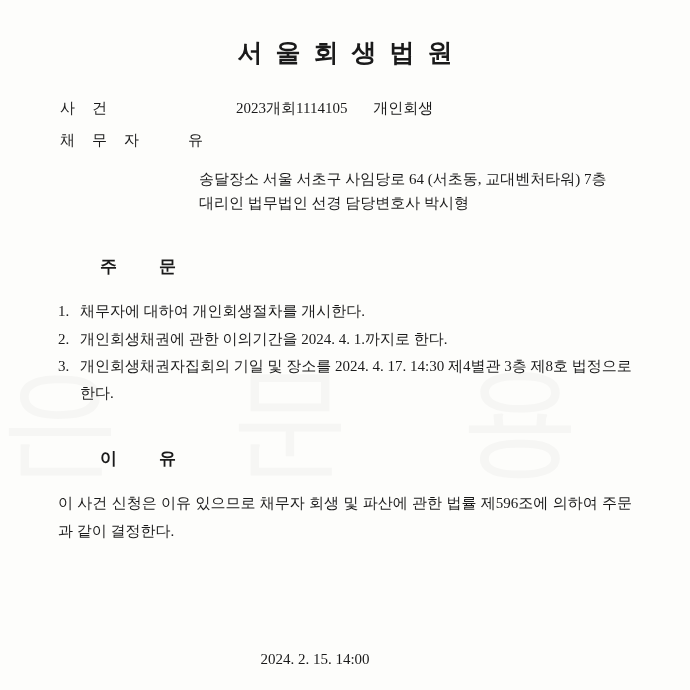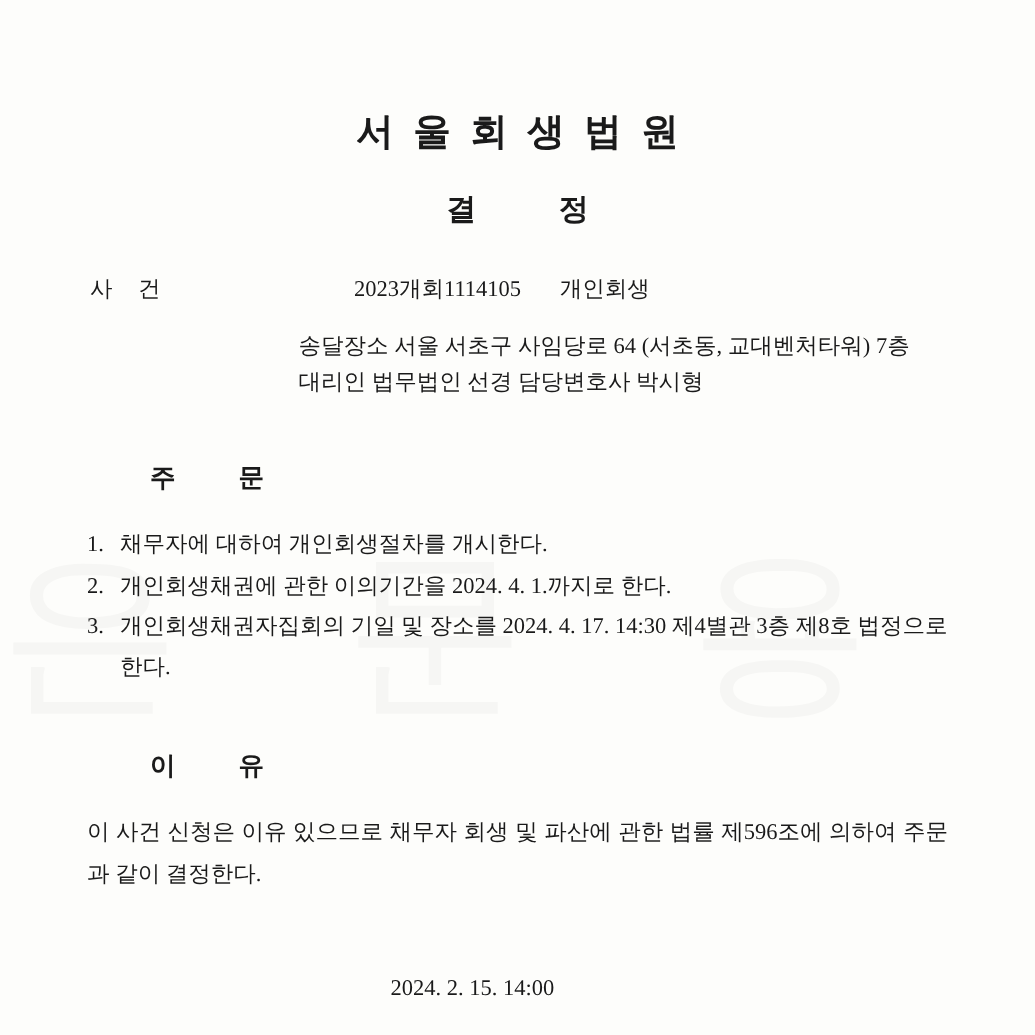--- a/index.html
+++ b/index.html
@@ -44,21 +44,21 @@
   .content {
     position: relative;
     z-index: 1;
   }
 
   .court-title {
     text-align: center;
     font-size: 25px;
     font-weight: bold;
     letter-spacing: 13px;
-    padding-top: 71px;
+    padding-top: 36px;
     text-indent: 13px;
   }
 
   .doc-type {
     text-align: center;
     font-size: 20px;
     font-weight: bold;
     letter-spacing: 55px;
     margin-top: 22px;
     text-indent: 55px;
@@ -145,29 +145,32 @@
 <body>
 
 <div class="page">
 
   <div class="watermark">은 문 용</div>
 
   <div class="content">
 
     <div class="court-title">서울회생법원</div>
 
-    <div class="doc-type">결정</div>
 
     <div class="field-block">
       <div class="field-row">
         <span class="field-label">사건</span>
         <span class="field-value">
           <span class="case-no">2023개회1114105</span>
           <span>개인회생</span>
         </span>
+      </div>
+      <div class="field-row">
+        <span class="field-label">채무자</span>
+        <span class="field-value">유</span>
       </div>
     </div>
 
     <div class="addr-block">
       <div>송달장소  서울 서초구 사임당로 64 (서초동, 교대벤처타워) 7층</div>
       <div>대리인 법무법인 선경 담당변호사 박시형</div>
     </div>
 
     <div class="section-head">주문</div>
 

